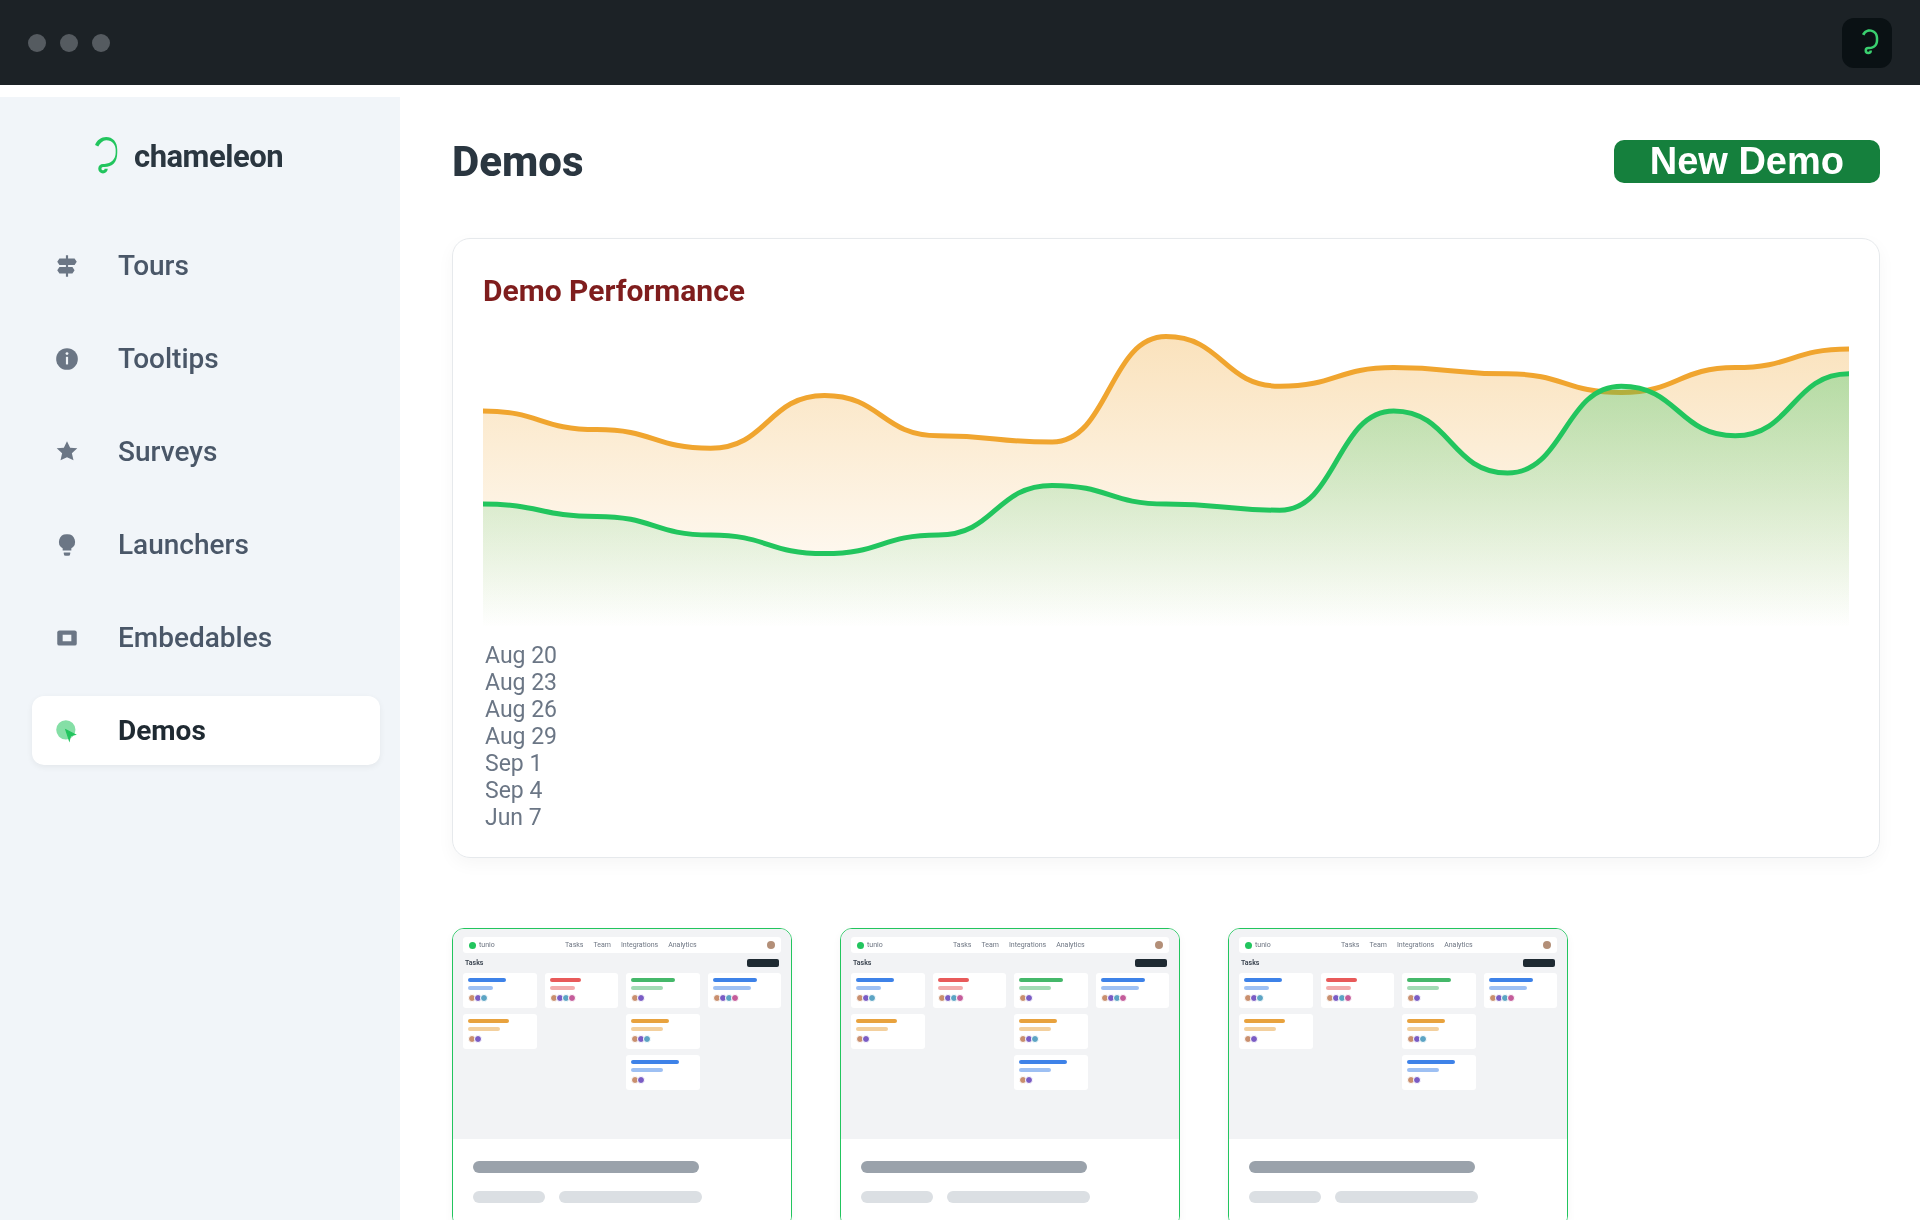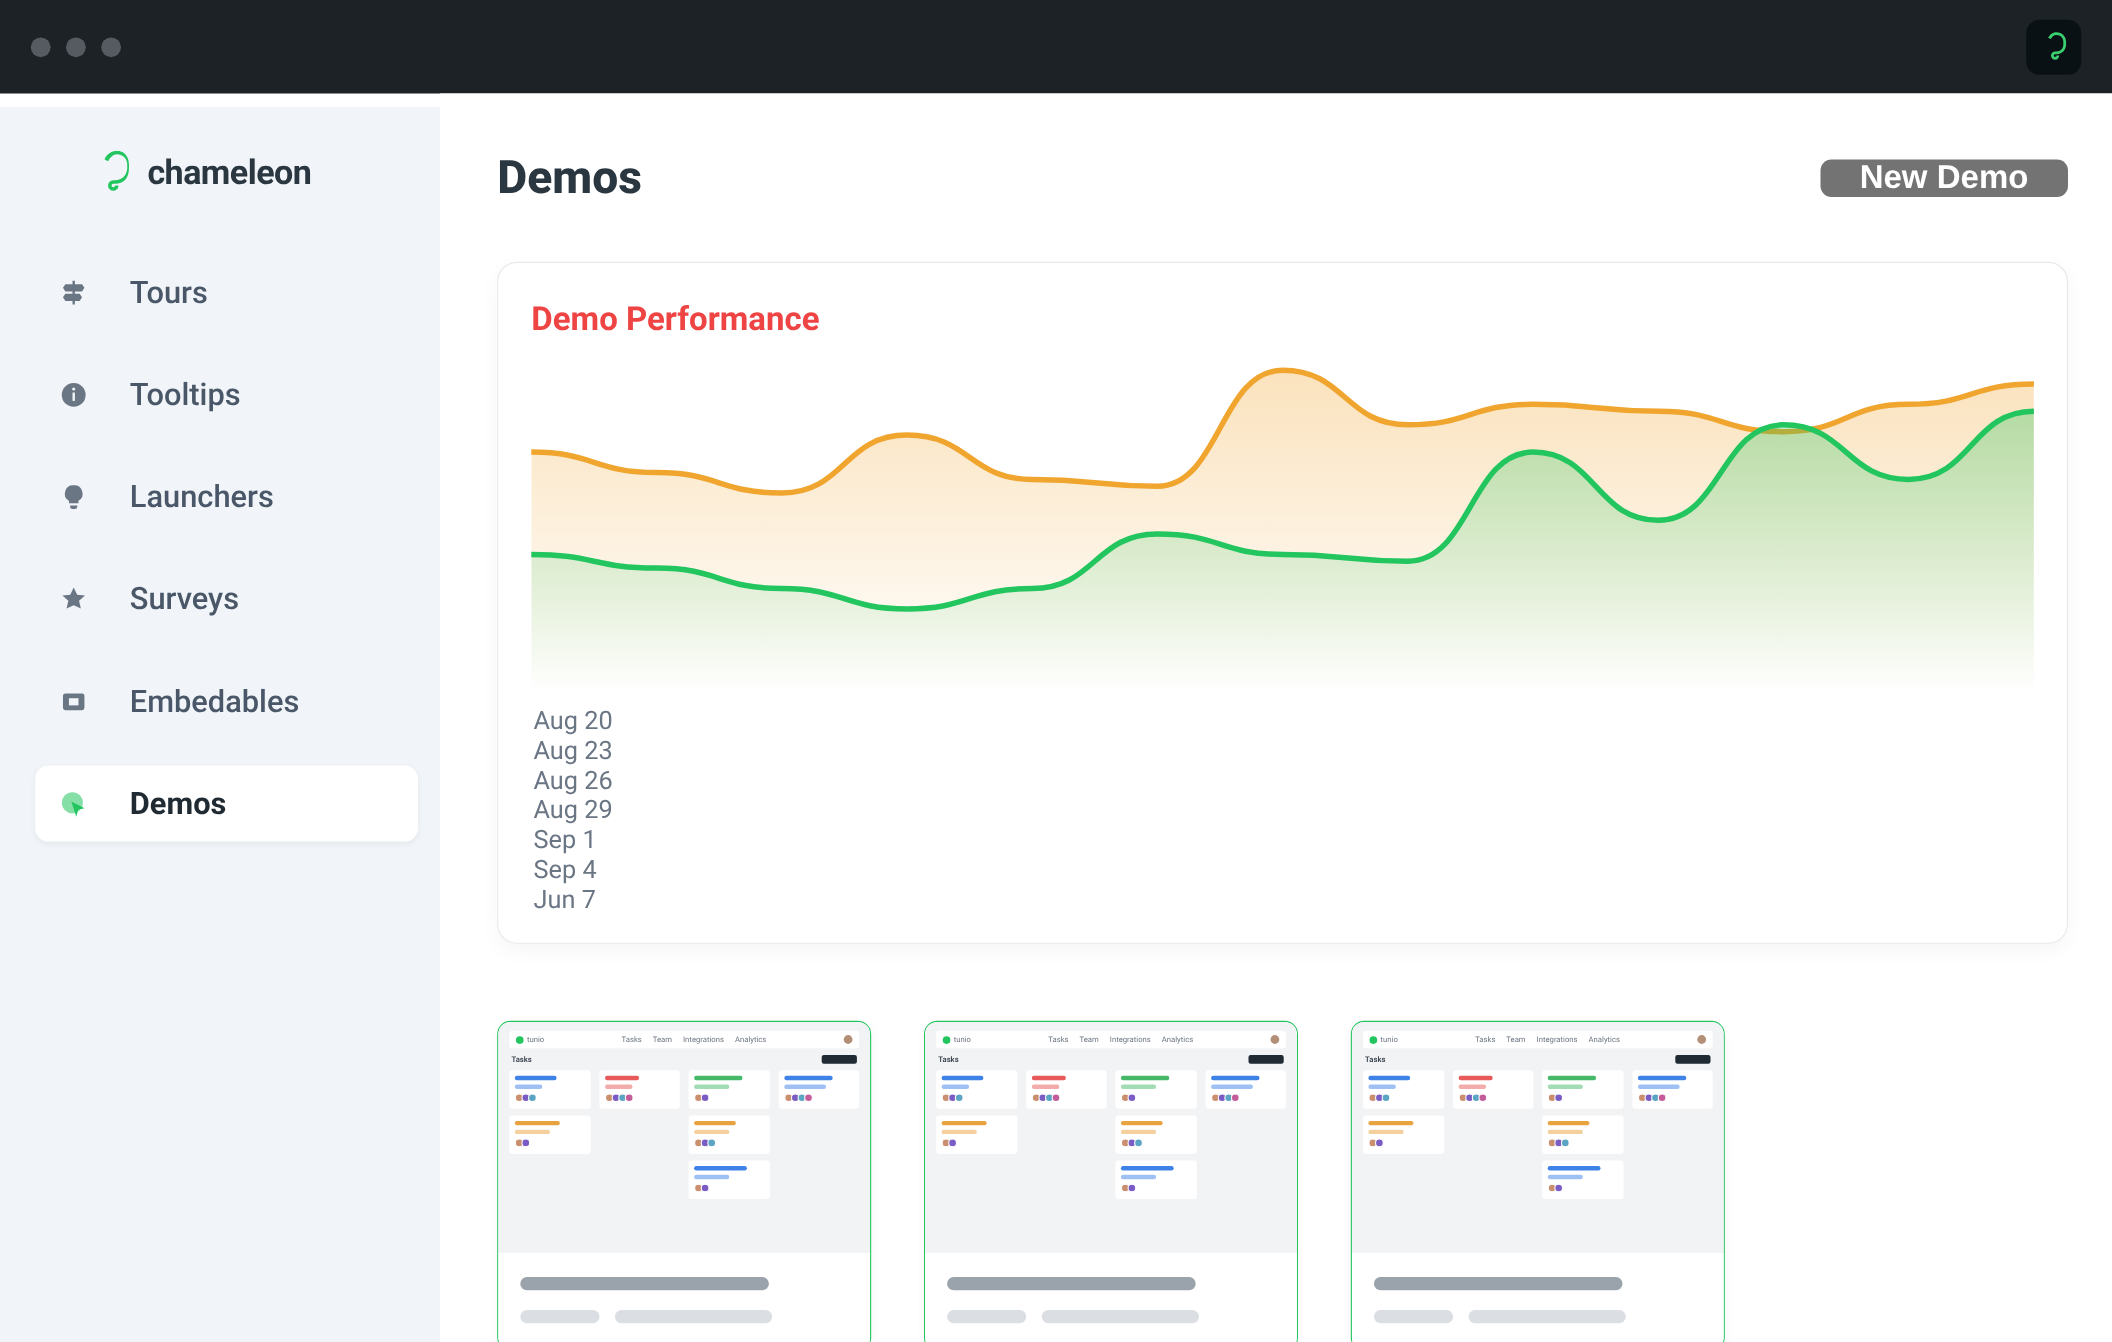--- a/index.html
+++ b/index.html
@@ -111,42 +111,42 @@
   align-items: center;
   justify-content: space-between;
   margin-bottom: 52px;
 }
 .page-title {
   font-size: 42px;
   font-weight: 800;
   color: #2a3640;
 }
 .new-btn {
-  background: #737373;
+  background: #15803d;
   color: #ffffff;
   border: none;
   padding: 0 36px;
   border-radius: 10px;
-  font-size: 30px;
+  font-size: 38px;
   font-weight: 700;
   cursor: pointer;
 }
 
 
 .chart-card {
   border: 1px solid #e6e9ec;
   border-radius: 18px;
   padding: 34px 30px 26px 30px;
   margin-bottom: 70px;
   box-shadow: 0 6px 18px rgba(0,0,0,0.04);
 }
 .chart-title {
   font-size: 30px;
   font-weight: 700;
-  color: #ef4444;
+  color: #7f1d1d;
   margin-bottom: 10px;
 }
 .chart-area {
   position: relative;
   width: 100%;
   height: 310px;
 }
 .chart-area svg {
   width: 100%;
   height: 100%;
@@ -291,32 +291,32 @@
               <circle cx="12" cy="12" r="10"></circle>
               <rect x="11" y="10" width="2" height="7" fill="#f1f5f9"></rect>
               <circle cx="12" cy="7" r="1.3" fill="#f1f5f9"></circle>
             </svg>
         </span>
         <span class="nav-label">Tooltips</span>
       </div>
       <div class="nav-item">
         <span class="icon">
           <svg width="26" height="26" viewBox="0 0 24 24" fill="#6b7685">
+              <path d="m12 2 2.9 6 6.6.6-5 4.5 1.5 6.5L12 16.9 6 19.6l1.5-6.5-5-4.5 6.6-.6L12 2Z"></path>
+            </svg>
+        </span>
+        <span class="nav-label">Surveys</span>
+      </div>
+      <div class="nav-item">
+        <span class="icon">
+          <svg width="26" height="26" viewBox="0 0 24 24" fill="#6b7685">
               <path d="M12 2a7 7 0 0 0-4 13v2h8v-2a7 7 0 0 0-4-13Zm-3 17h6v1a2 2 0 0 1-2 2h-2a2 2 0 0 1-2-2v-1Z"></path>
             </svg>
         </span>
         <span class="nav-label">Launchers</span>
-      </div>
-      <div class="nav-item">
-        <span class="icon">
-          <svg width="26" height="26" viewBox="0 0 24 24" fill="#6b7685">
-              <path d="m12 2 2.9 6 6.6.6-5 4.5 1.5 6.5L12 16.9 6 19.6l1.5-6.5-5-4.5 6.6-.6L12 2Z"></path>
-            </svg>
-        </span>
-        <span class="nav-label">Surveys</span>
       </div>
       <div class="nav-item">
         <span class="icon">
           <svg width="26" height="26" viewBox="0 0 24 24" fill="#6b7685">
               <rect x="3" y="5" width="18" height="14" rx="2"></rect>
               <rect x="8" y="9" width="8" height="6" fill="#f1f5f9"></rect>
             </svg>
         </span>
         <span class="nav-label">Embedables</span>
       </div>

